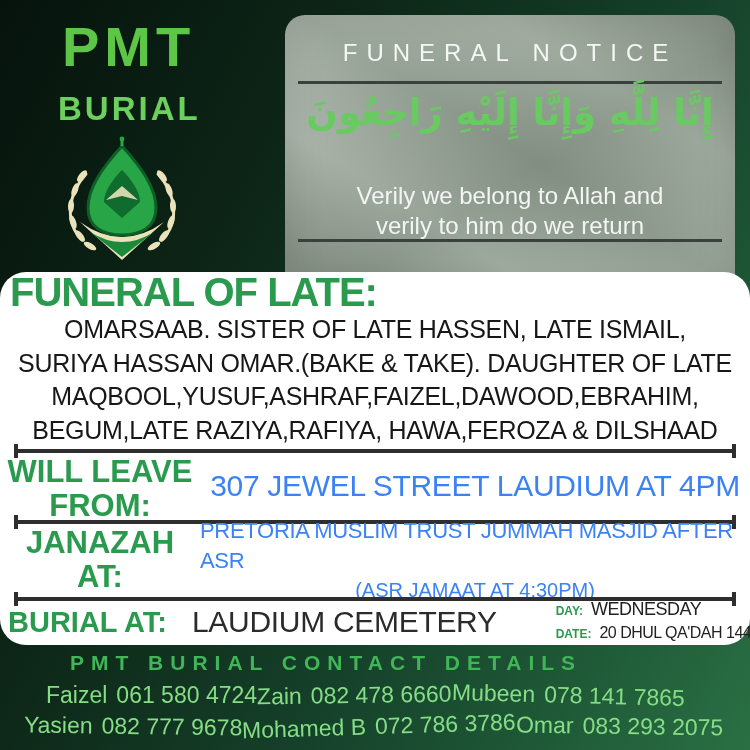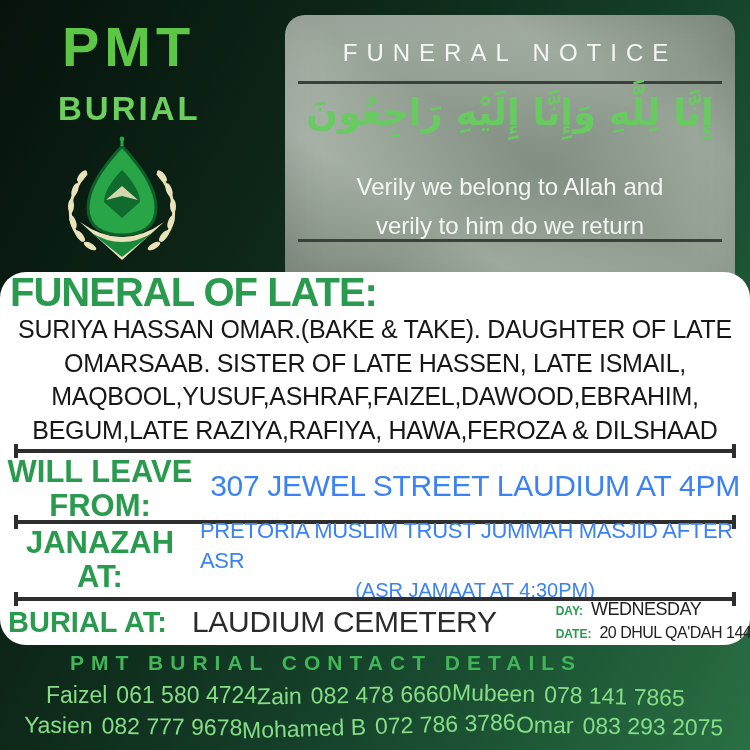--- a/index.html
+++ b/index.html
@@ -43,21 +43,21 @@
   .nr-top{top:66px;}
   .nr-bottom{top:224px;}
   .arabic-verse{
     position:absolute;top:76px;left:0;right:0;
     text-align:center;color:#68ca61;
     font-size:37px;font-weight:bold;
     font-family:"DejaVu Sans",sans-serif;
     direction:rtl;
   }
   .translation{position:absolute;left:0;right:0;text-align:center;color:#f3f5f2;font-size:24px;}
-  .tr1{top:158px;}
+  .tr1{top:167px;}
   .tr2{top:197px;}
 
   
   .card{
     position:absolute;left:0;top:272px;width:750px;height:373px;
     background:#ffffff;border-radius:26px;
   }
   .fol-heading{
     position:absolute;left:10px;top:-2px;
     font-size:40px;font-weight:bold;letter-spacing:-1px;
@@ -165,22 +165,22 @@
     <div class="notice-rule nr-top"></div>
     <div class="arabic-verse">إِنَّا لِلَّهِ وَإِنَّا إِلَيْهِ رَاجِعُونَ</div>
     <div class="translation tr1">Verily we belong to Allah and</div>
     <div class="translation tr2">verily to him do we return</div>
     <div class="notice-rule nr-bottom"></div>
   </div>
 
   <div class="card">
     <div class="fol-heading">FUNERAL OF LATE:</div>
     <div class="deceased">
+      <div>OMARSAAB. SISTER OF LATE HASSEN, LATE ISMAIL,</div>
       <div>SURIYA HASSAN OMAR.(BAKE &amp; TAKE). DAUGHTER OF LATE</div>
-      <div>OMARSAAB. SISTER OF LATE HASSEN, LATE ISMAIL,</div>
       <div>MAQBOOL,YUSUF,ASHRAF,FAIZEL,DAWOOD,EBRAHIM,</div>
       <div>BEGUM,LATE RAZIYA,RAFIYA, HAWA,FEROZA &amp; DILSHAAD</div>
     </div>
 
     <div class="rule r1"></div>
 
     <div class="sched-row row-leave">
       <div class="label-col">
         <div>WILL LEAVE</div>
         <div>FROM:</div>

